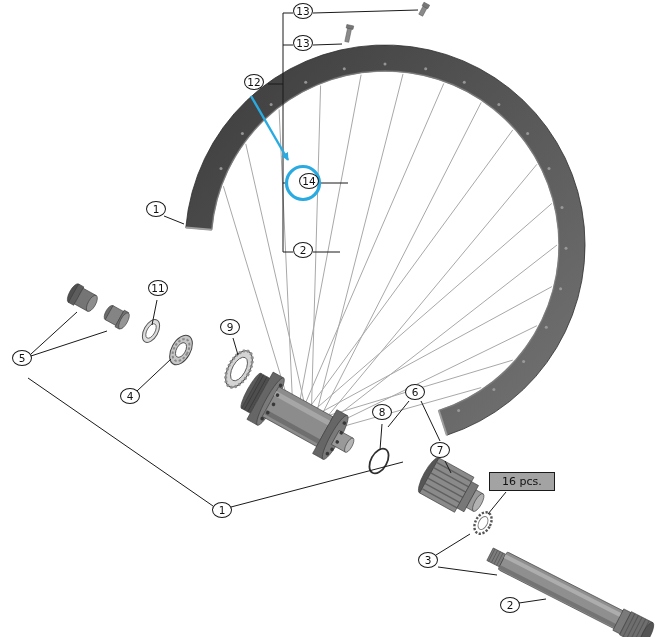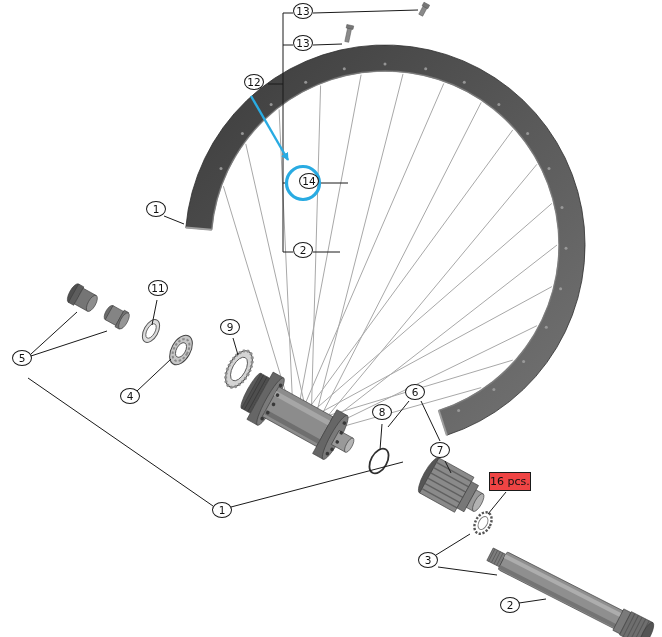--- a/index.html
+++ b/index.html
@@ -8,22 +8,22 @@
     font-family:"DejaVu Sans","Liberation Sans",sans-serif;
   }
   .stage svg{position:absolute;left:0;top:0;}
   .callout{
     position:absolute;width:20px;height:16px;box-sizing:border-box;
     border:1.2px solid #1a1a1a;border-radius:50%;background:#fff;
     display:flex;align-items:center;justify-content:center;
     font-size:10.5px;color:#111;z-index:3;cursor:default;
   }
   .qty-box{
-    position:absolute;box-sizing:border-box;border:1px solid #1a1a1a;background:#ef4444;
-    padding:2px 0;font-size:11px;color:#111;z-index:3;white-space:nowrap;
+    position:absolute;box-sizing:border-box;border:1px solid #1a1a1a;background:#a3a3a3;
+    padding:2px 12px;font-size:11px;color:#111;z-index:3;white-space:nowrap;
   }
 </style>
 </head>
 <body>
 
 <div class="stage">
 
   <svg width="662" height="637" viewBox="0 0 662 637">
     <defs>
       <linearGradient id="rimGrad" x1="0" y1="0" x2="1" y2="1">

